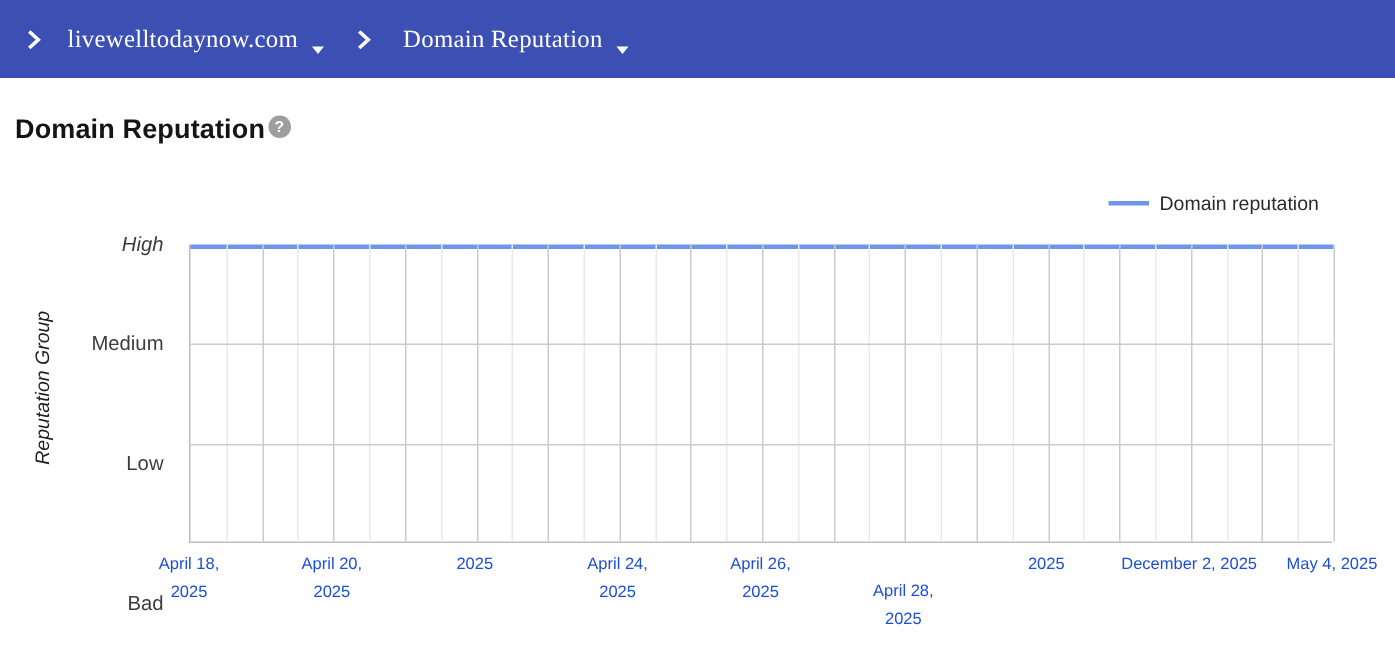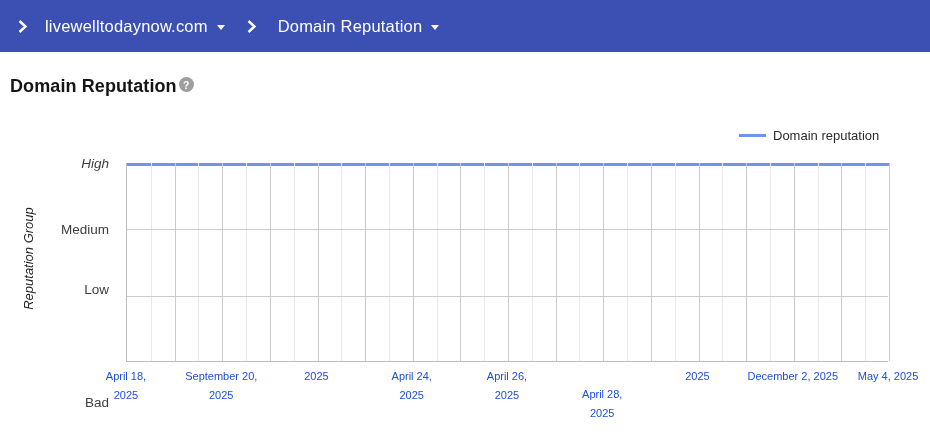--- a/index.html
+++ b/index.html
@@ -6,22 +6,22 @@
   html,body { width:930px; height:440px; background:#ffffff; overflow:hidden;
               font-family:"Liberation Sans","DejaVu Sans",sans-serif; position:relative; }
 
   
   .header {
     position:absolute; left:0; top:0; width:930px; height:52px;
     background:#3c50b4; display:flex; align-items:center; padding-left:17px;
   }
   .crumb-chevron { display:inline-flex; align-items:center; flex:0 0 auto; }
   .crumb-item {
-    display:inline-flex; align-items:center; gap:9px; color:#ffffff;
-    font-size:16.5px; letter-spacing:.2px; cursor:pointer; white-space:nowrap;
+    display:inline-flex; align-items:flex-end; gap:9px; color:#ffffff;
+    font-size:16.5px; letter-spacing:.2px; cursor:pointer; white-space:nowrap;font-family:Liberation Serif, serif;
   }
   .crumb-item .label { color:#ffffff; }
   .caret-down {
     width:0; height:0; border-left:4.5px solid transparent; border-right:4.5px solid transparent;
     border-top:5px solid #ffffff; margin-top:2px;
   }
   .gap-a { width:17px; } .gap-b { width:21px; }
 
   
   .title-row { position:absolute; left:10px; top:76px; display:flex; align-items:flex-start; }
@@ -95,21 +95,21 @@
 </div>
 
 <div class="legend">
   <span class="legend-line" style="background: rgb(110, 150, 232);"></span>
   <span class="legend-label">Domain reputation</span>
 </div>
 
 <div class="y-axis-title">Reputation Group</div>
 <div id="ylabels">
     <div class="ylab" style="top: 364px; margin-top: 38px;">Bad</div>
-    <div class="ylab" style="top: 289px; text-align: center;">Low</div>
+    <div class="ylab" style="top: 309px; text-align: center;">Low</div>
     <div class="ylab" style="top: 229.333px;">Medium</div>
     <div class="ylab" style="top: 163px; font-style: italic;">High</div>
   </div>
 <div id="plot" class="plot">
   <svg id="series-svg" class="series-svg" width="762" height="199">
       <polyline points="0,1.5 47.625,1.5 95.25,1.5 142.875,1.5 190.5,1.5 238.125,1.5 285.75,1.5 333.375,1.5 381,1.5 428.625,1.5 476.25,1.5 523.875,1.5 571.5,1.5 619.125,1.5 666.75,1.5 714.375,1.5 762,1.5" fill="none" stroke="#6e96e8" stroke-width="3"></polyline>
     </svg>
 <div class="vline minor" style="left: 23.8125px;"></div>
     <div class="vline major" style="left: 47.625px;"></div>
     <div class="vline minor" style="left: 71.4375px;"></div>
@@ -144,21 +144,21 @@
     <div class="vline major" style="left: 762px;"></div>
     <div class="hline" style="top: 132.667px;"></div>
     <div class="hline" style="top: 66.3333px;"></div>
   </div>
 <div id="xlabels">
     <div class="xlab" style="left: 71px;">
       <div>April 18,</div>
       <div>2025</div>
     </div>
     <div class="xlab" style="left: 166.25px;">
-      <div>September 20,</div>
+      <div>April 20,</div>
       <div>2025</div>
     </div>
     <div class="xlab" style="left: 261.5px;">
       <div>2025</div>
     </div>
     <div class="xlab" style="left: 356.75px;">
       <div>April 24,</div>
       <div>2025</div>
     </div>
     <div class="xlab" style="left: 452px;">

